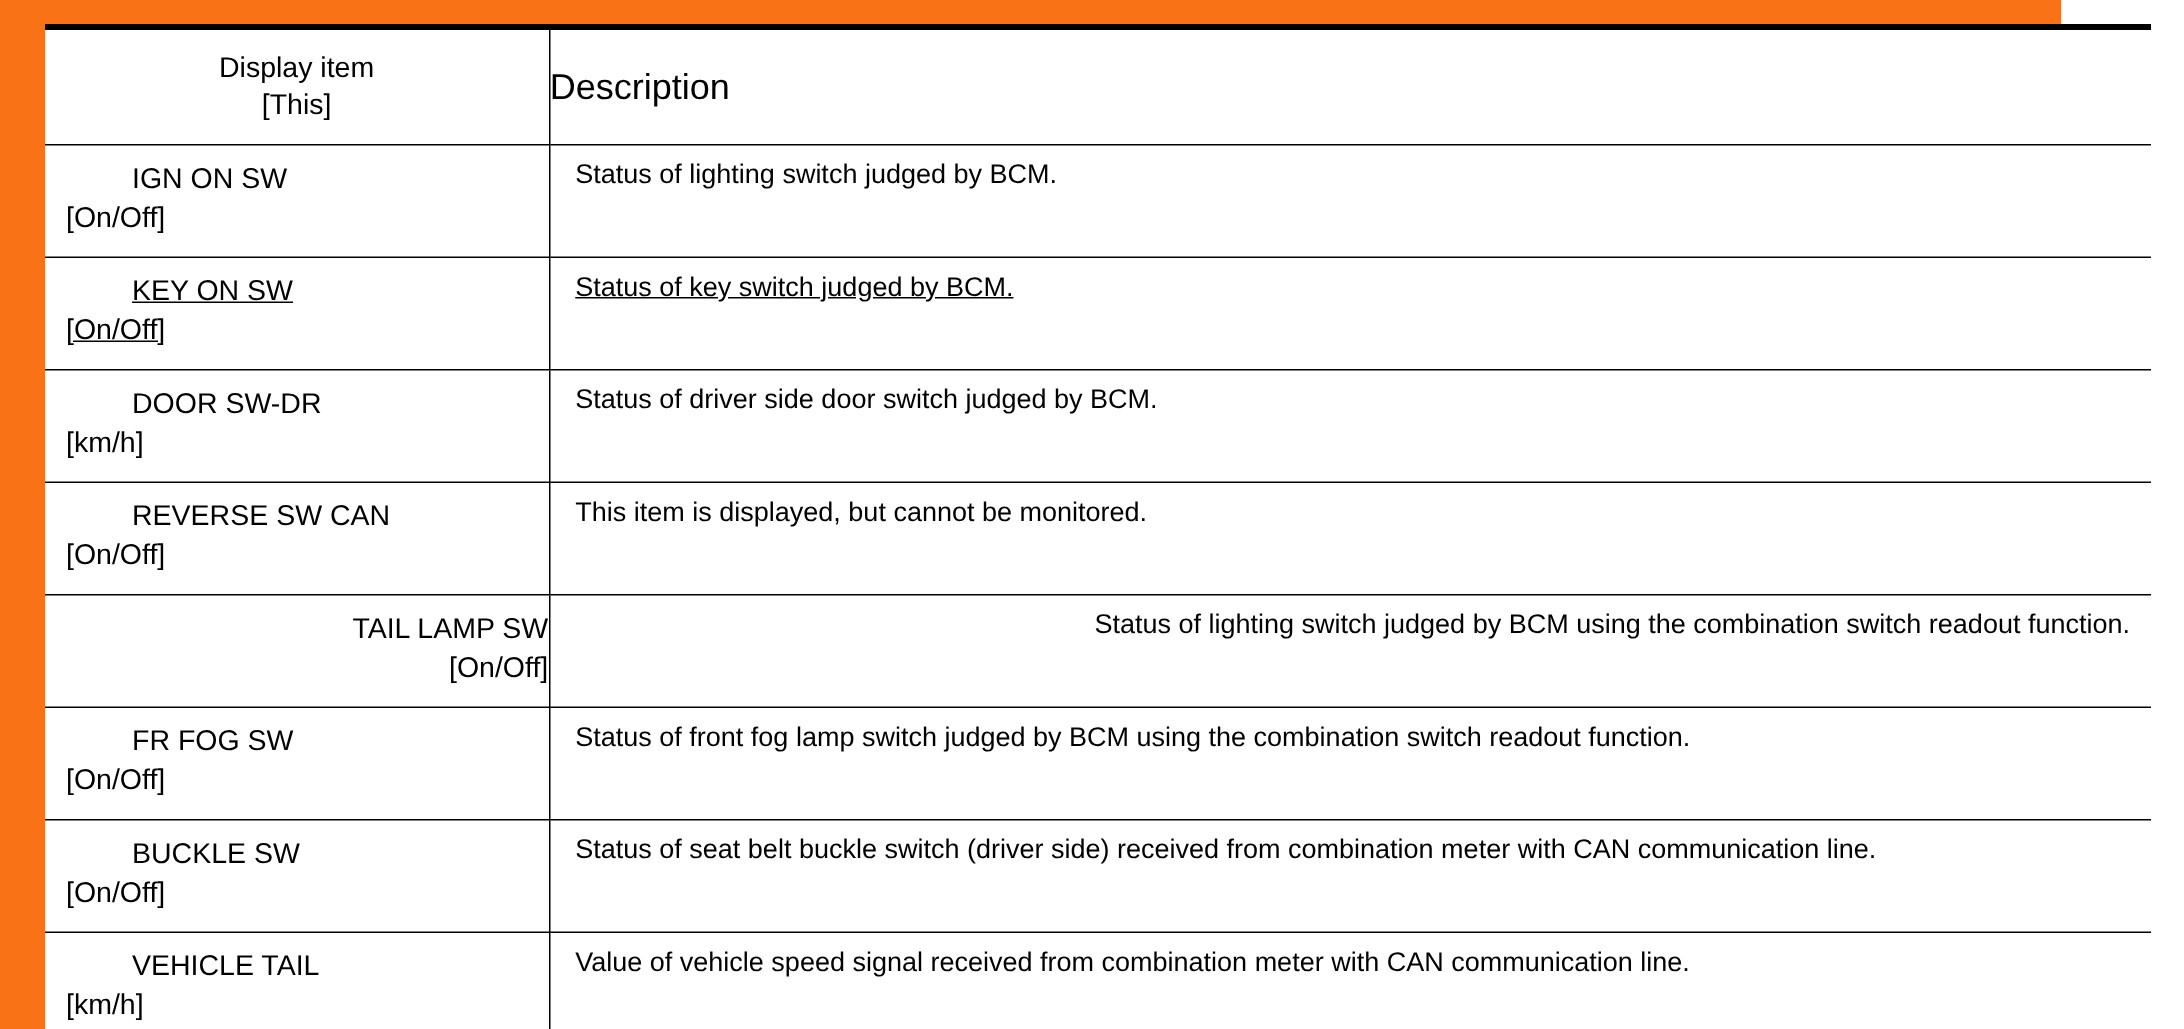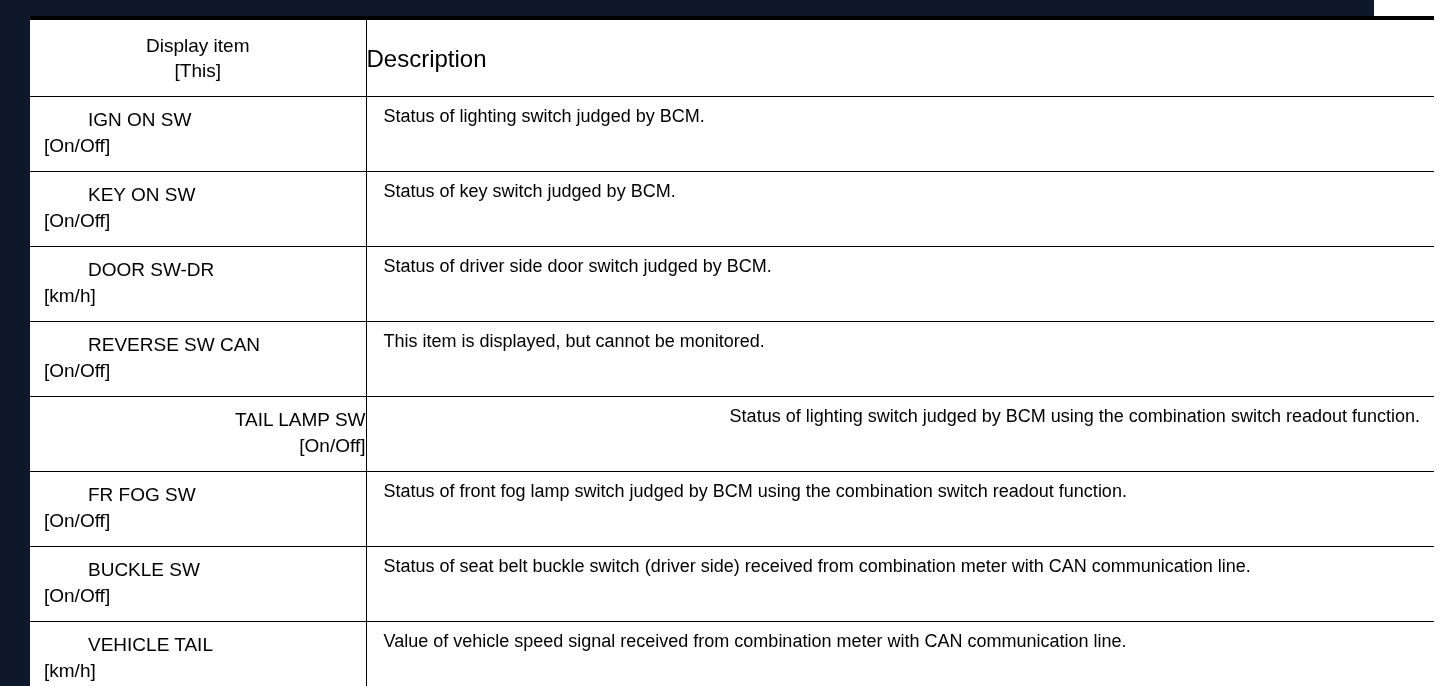--- a/index.html
+++ b/index.html
@@ -13,21 +13,21 @@
     height: 686px;
     font-family: "Liberation Sans", sans-serif;
     color: #000000;
     overflow: hidden;
   }
 
   .page {
     position: relative;
     width: 1374px;
     height: 686px;
-    background: #0f172a;
+    background: #f97316;
   }
 
   .table-wrap {
     position: absolute;
     left: 30px;
     top: 16px;
     width: 1404px;
   }
 
   table.spec-table {
@@ -106,21 +106,21 @@
   .item-unit { display: block; white-space: nowrap; }
 
   .desc-inner {
     padding: 6px 14px 6px 17px;
     font-size: 18px;
     line-height: 27px;
   }
 
   
   tr.row-0 td { height: 72px; }
-  tr.row-1 td { height: 72px; }
+  tr.row-1 td { height: 72px; text-decoration: underline; }
   tr.row-2 td { height: 70px; }
   tr.row-3 td { height: 72px; }
   tr.row-4 td { height: 74px; text-align: right; }
   tr.row-5 td { height: 70px; }
   tr.row-6 td { height: 71px; }
   tr.row-7 td { height: 76px; }
 </style>
 </head>
 <body>
 

